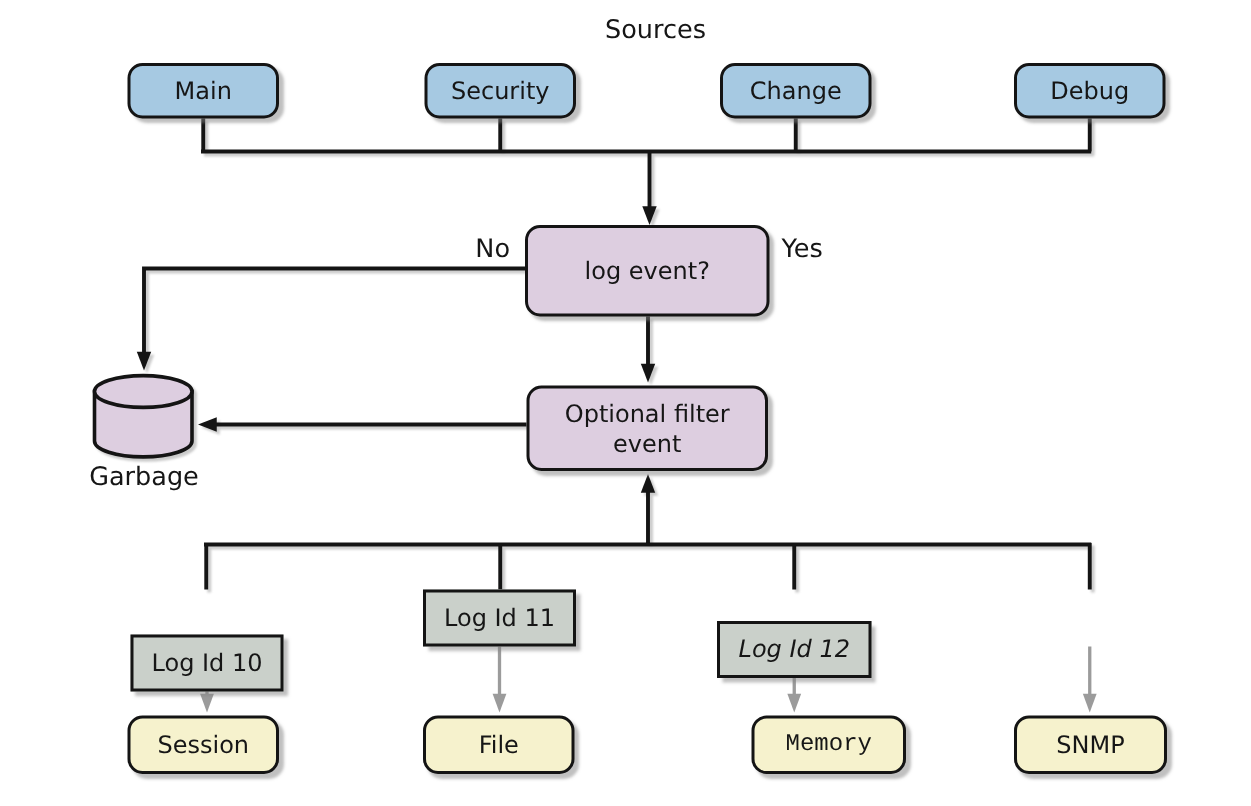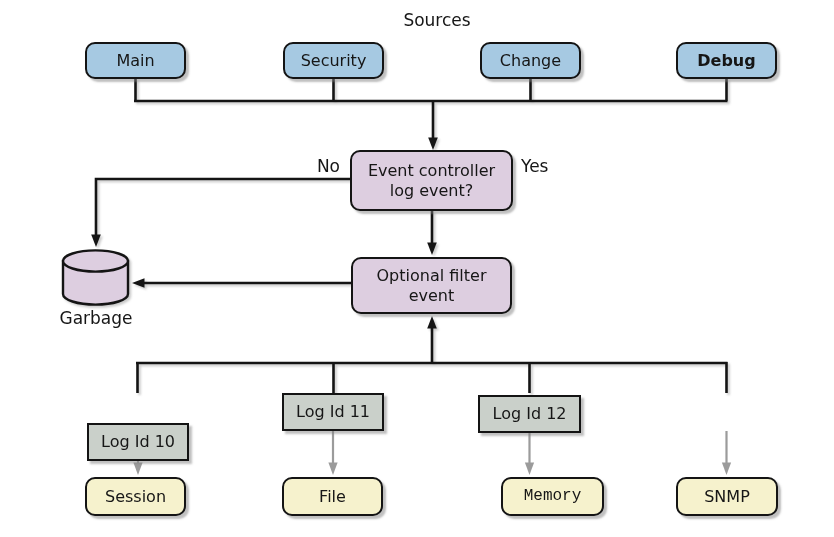--- a/index.html
+++ b/index.html
@@ -29,26 +29,26 @@
   }
   .rounded { border-radius:10px; }
   .source  { background:var(--source_fill,#a6c9e2); }
   .purple  { background:var(--decision_fill,#ddcee0); }
   .logid   { background:var(--log_fill,#cad0ca); border-radius:0; }
   .target  { background:var(--target_fill,#f6f2cd);border-radius:10px; }
 
   .n-main     { left:85px;  top:42px;  width:101px; height:37px; }
   .n-security { left:283px; top:42px;  width:101px; height:37px; }
   .n-change   { left:480px; top:42px;  width:101px; height:37px; }
-  .n-debug    { left:676px; top:42px;  width:101px; height:37px;font-weight:bold; }
+  .n-debug    { left:676px; top:42px;  width:101px; height:37px; }
   .n-decision { left:350px; top:150px; width:163px; height:61px; }
   .n-filter   { left:351px; top:257px; width:161px; height:57px; }
   .n-log10 { left:87px;  top:393px; width:102px; height:38px;margin-top:30px; }
   .n-log11 { left:282px; top:393px; width:102px; height:38px; }
-  .n-log12 { left:478px; top:395px; width:103px; height:38px; }
+  .n-log12 { left:478px; top:414px; width:103px; height:38px;font-style:italic; }
   .n-log13 { left:675px; top:393px; width:103px; height:38px; }
   .n-session { left:85px;  top:477px; width:101px; height:39px; }
   .n-file    { left:282px; top:477px; width:101px; height:39px; }
   .n-memory  { left:501px; top:477px; width:103px; height:39px;font-family:Liberation Mono, monospace; }
   .n-snmp    { left:676px; top:477px; width:102px; height:39px; }
 
   .floatlabel { position:absolute; font-size:17px; }
   .l-sources { left:385px; top:10px;  width:104px; text-align:center; }
   .l-no      { left:292px; top:156px; width:48px;  text-align:right; }
   .l-yes     { left:521px; top:156px; width:54px;  text-align:left; }
@@ -112,21 +112,20 @@
     <span>Security</span>
   </div>
   <div class="node rounded source n-change">
     <span>Change</span>
   </div>
   <div class="node rounded source n-debug">
     <span>Debug</span>
   </div>
 
   <div class="node rounded purple n-decision">
-    <span>Event controller</span>
     <span>log event?</span>
   </div>
 
   <div class="node rounded purple n-filter">
     <span>Optional filter</span>
     <span>event</span>
   </div>
 
   <div class="node logid n-log10">
     <span>Log Id 10</span>

